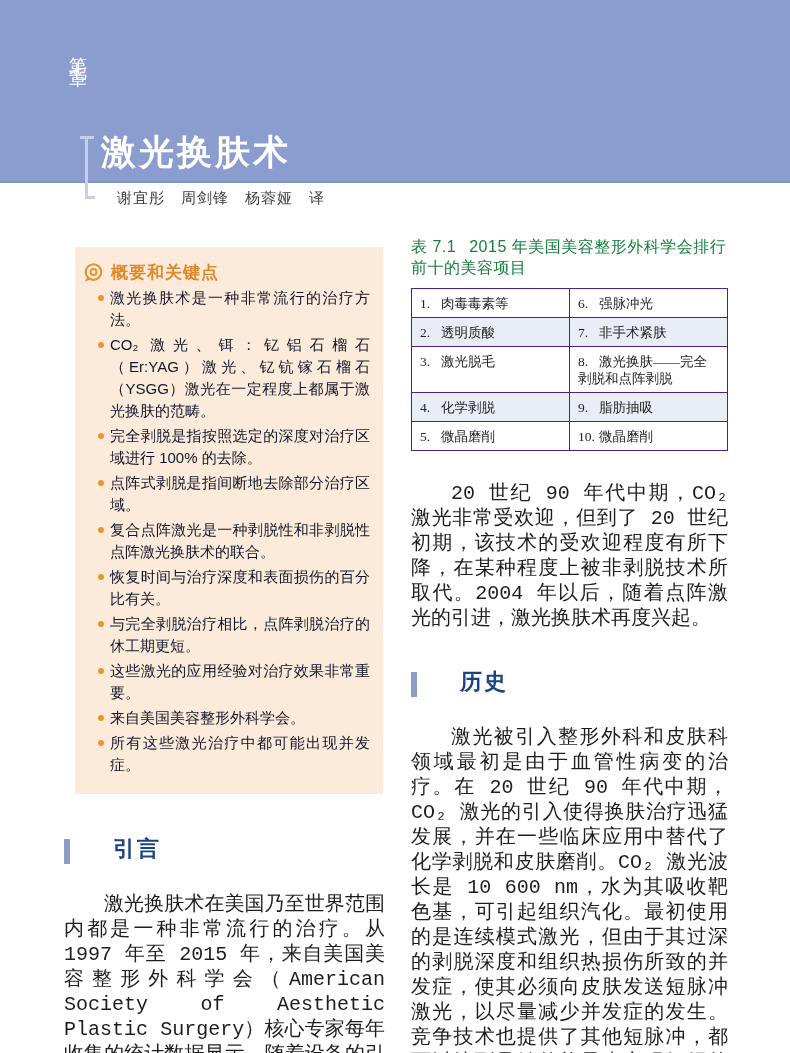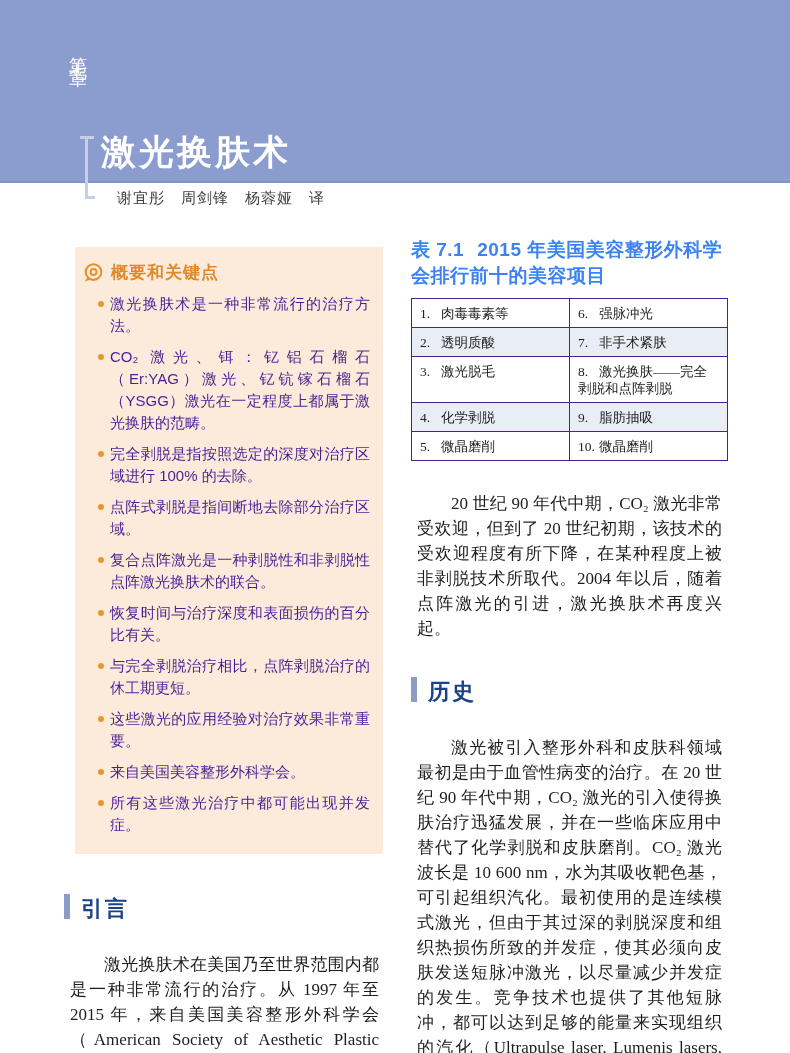--- a/index.html
+++ b/index.html
@@ -25,41 +25,41 @@
   .col-right{left:411px;top:237px;width:317px;}
 
   
   .keybox{box-sizing:border-box;margin-left:11px;width:308px;background:#fcebdb;
           padding:14px 13px 18px 8px;}
   .keybox-head{display:flex;align-items:center;}
   .keyicon{width:21px;height:21px;flex:0 0 21px;margin-right:7px;}
   .keyhead-text{color:#e0892a;font-size:17px;font-weight:700;letter-spacing:1px;}
   ul.keylist{margin:0;padding:0;list-style:none;}
   ul.keylist li{position:relative;padding-left:27px;font-size:15px;line-height:22px;
-          color:#4c1d95;text-align:justify;margin-top:9px;}
+          color:#0f172a;text-align:justify;margin-top:3px;}
   ul.keylist li::before{content:"";position:absolute;left:15px;top:8px;width:6px;height:6px;
           border-radius:50%;background:#e8962e;}
 
   
-  h2.sec{display:flex;align-items:flex-start;margin:0;}
+  h2.sec{display:flex;align-items:flex-end;margin:0;gap:32px;}
   .secbar{width:6px;height:25px;background:#8d9cc7;margin-right:11px;flex:0 0 6px;}
   .sec-text{color:#1a4384;font-size:22px;font-weight:700;letter-spacing:2px;
           font-family:"Liberation Sans","DejaVu Sans",sans-serif;}
   .col-left h2.sec{margin-top:40px;}
   h2.sec.history{margin-top:36px;}
 
   
-  p.body{margin:6px;font-family:Liberation Serif, serif;
-         font-size:17px;line-height:25px;color:#1d1d1d;text-align:justify;text-indent:2em;}
+  p.body{margin:0;font-family:Liberation Mono, monospace;
+         font-size:20px;line-height:25px;color:#1d1d1d;text-align:justify;text-indent:2em;}
   .col-left p.body{margin-top:28px;}
   p.body.lead{margin-top:30px;}
   p.body.hist{margin-top:28px;}
 
   
-  .tbl-caption{font-size:19px;font-weight:700;color:#3b82f6;letter-spacing:0.5px;}
+  .tbl-caption{font-size:16px;font-weight:400;color:#15803d;letter-spacing:0.5px;}
   .cap-label{margin-right:13px;}
   table.tbl{margin-top:9px;width:100%;border-collapse:collapse;
          font-family:"Liberation Serif","DejaVu Serif",serif;font-size:13.5px;color:#222;}
   table.tbl td{border:1px solid #4c1d95;padding:6px 8px 5px 8px;vertical-align:top;
          line-height:17px;width:50%;}
   table.tbl tr.alt td{background:#e9edf5;}
   table.tbl .no{display:inline-block;min-width:21px;}
 </style>
 </head>
 <body>

